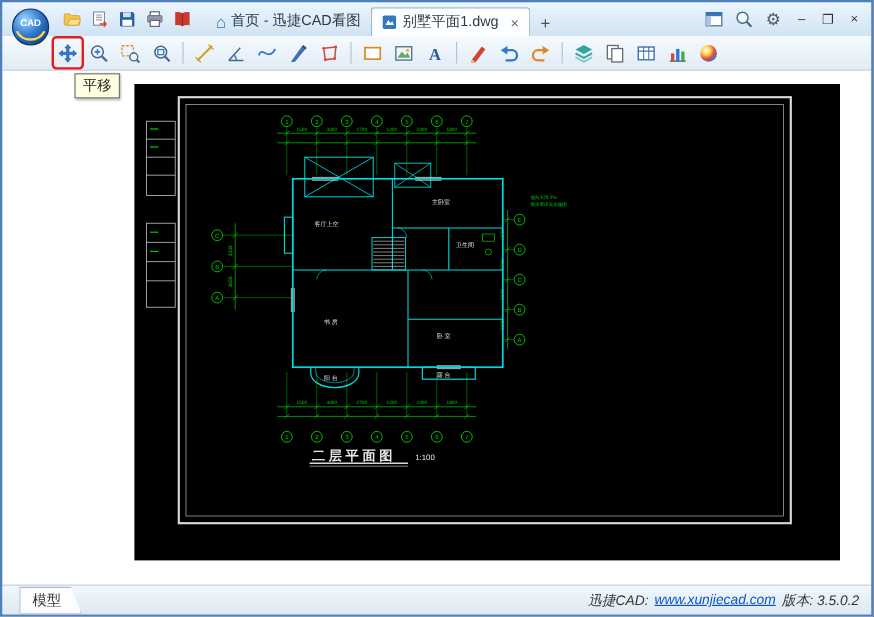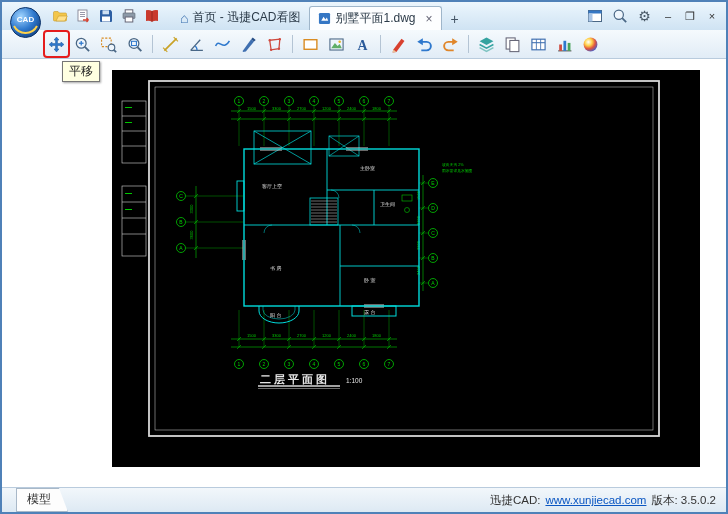--- a/index.html
+++ b/index.html
@@ -24,23 +24,23 @@
   .tbtn svg{width:17px;height:17px;}
   .tbtn.target{outline:2px solid #e51c1c;outline-offset:0;}
   .sep{width:1px;height:18px;background:#b4c4d4;margin:0 3px;}
   
   .tooltip{position:absolute;left:60px;top:59px;background:#ffffe1;border:1px solid #767676;padding:1px 6px;font-size:12px;color:#222;z-index:30;box-shadow:1px 1px 2px rgba(0,0,0,.35);}
   
   .client{flex:1 1 auto;position:relative;background:#ffffff;}
   .viewport{position:absolute;left:110px;top:11px;width:588px;height:397px;background:#000;}
   .viewport svg{display:block;}
   
-  .statusbar{height:24px;flex:0 0 auto;background:linear-gradient(#f2f7fb,#dde9f3);border-top:1px solid #b9cbdd;display:flex;font-size:12px;color:#333;}
+  .statusbar{height:24px;flex:0 0 auto;background:linear-gradient(#f2f7fb,#dde9f3);border-top:1px solid #b9cbdd;display:flex;align-items:center;font-size:12px;color:#333;}
   .model-tab{margin-left:14px;padding:2px 16px 2px 10px;background:#fdfdfd;border:1px solid #a8b8c8;clip-path:polygon(0 0,calc(100% - 9px) 0,100% 100%,0 100%);font-size:12px;}
-  .status-right{margin-left:auto;padding-right:10px;font-size:11.5px;color:#333;display:flex;gap:5px;align-items:center;}
+  .status-right{margin-left:auto;padding-right:10px;font-size:11.5px;color:#333;display:flex;gap:5px;align-items:center;font-style:italic;}
   .status-right a{color:#0a56c2;text-decoration:underline;}
   
   .wline{stroke:#d8d8d8;fill:none;}
   .gline{stroke:#00c800;fill:none;}
   .cline{stroke:#00dcdc;fill:none;}
   .gtxt{fill:#00d000;font-family:"Liberation Sans",sans-serif;}
   .wtxt{fill:#e6e6e6;font-family:"Liberation Sans",sans-serif;}
 </style>
 </head>
 <body>

